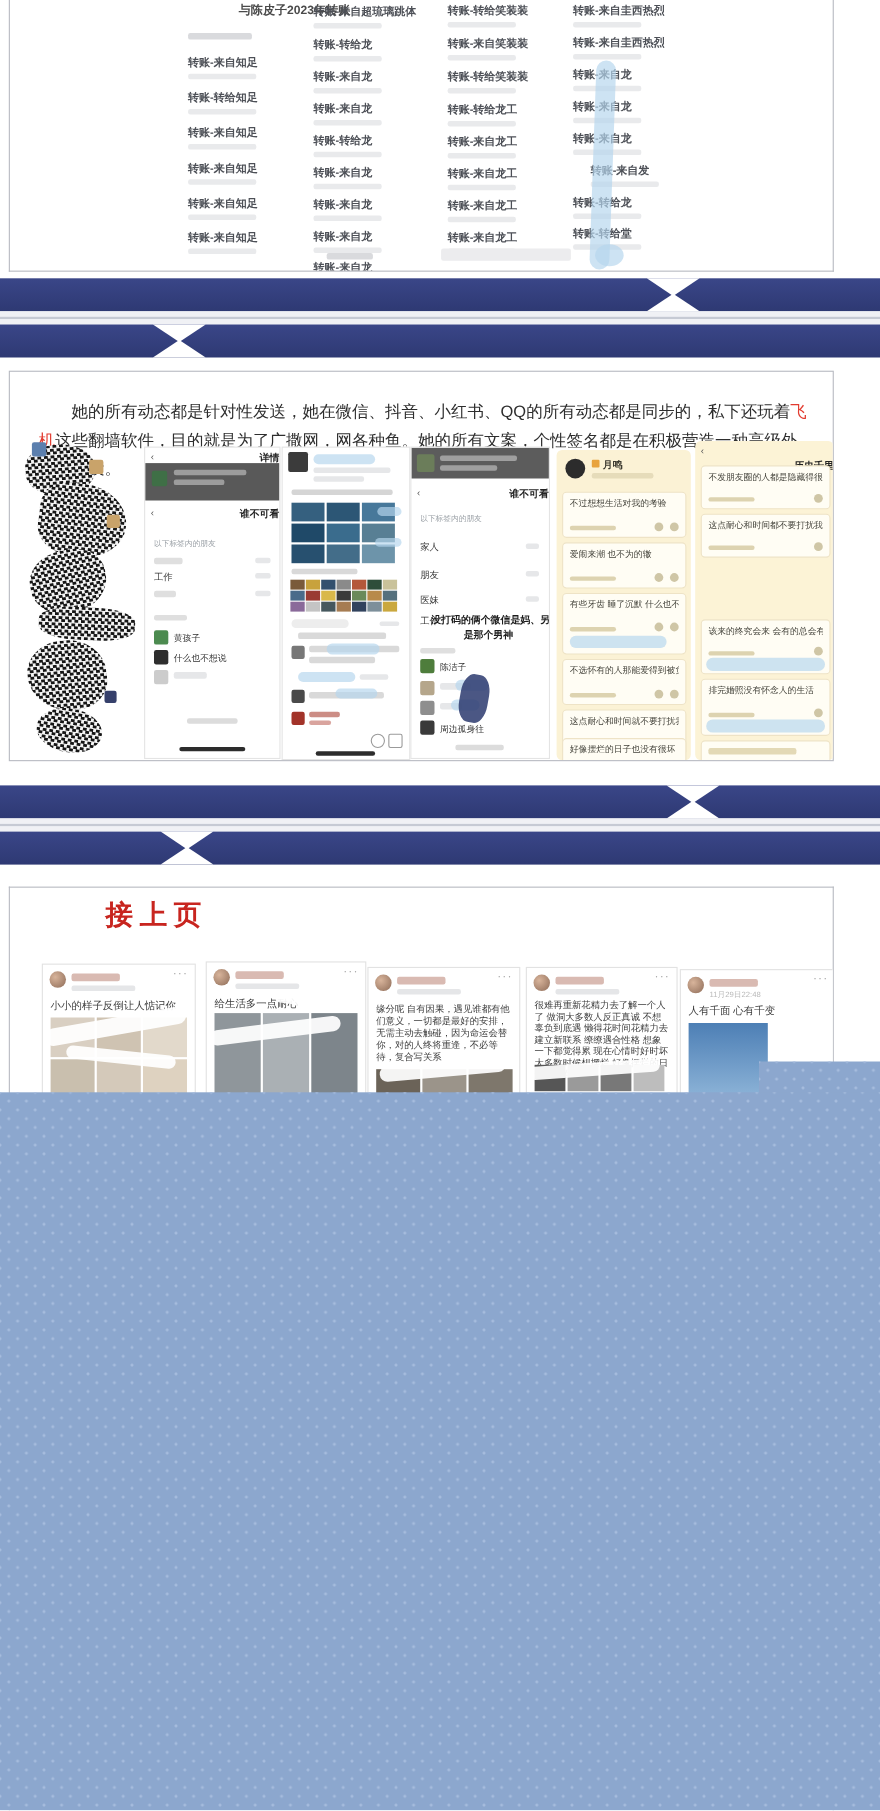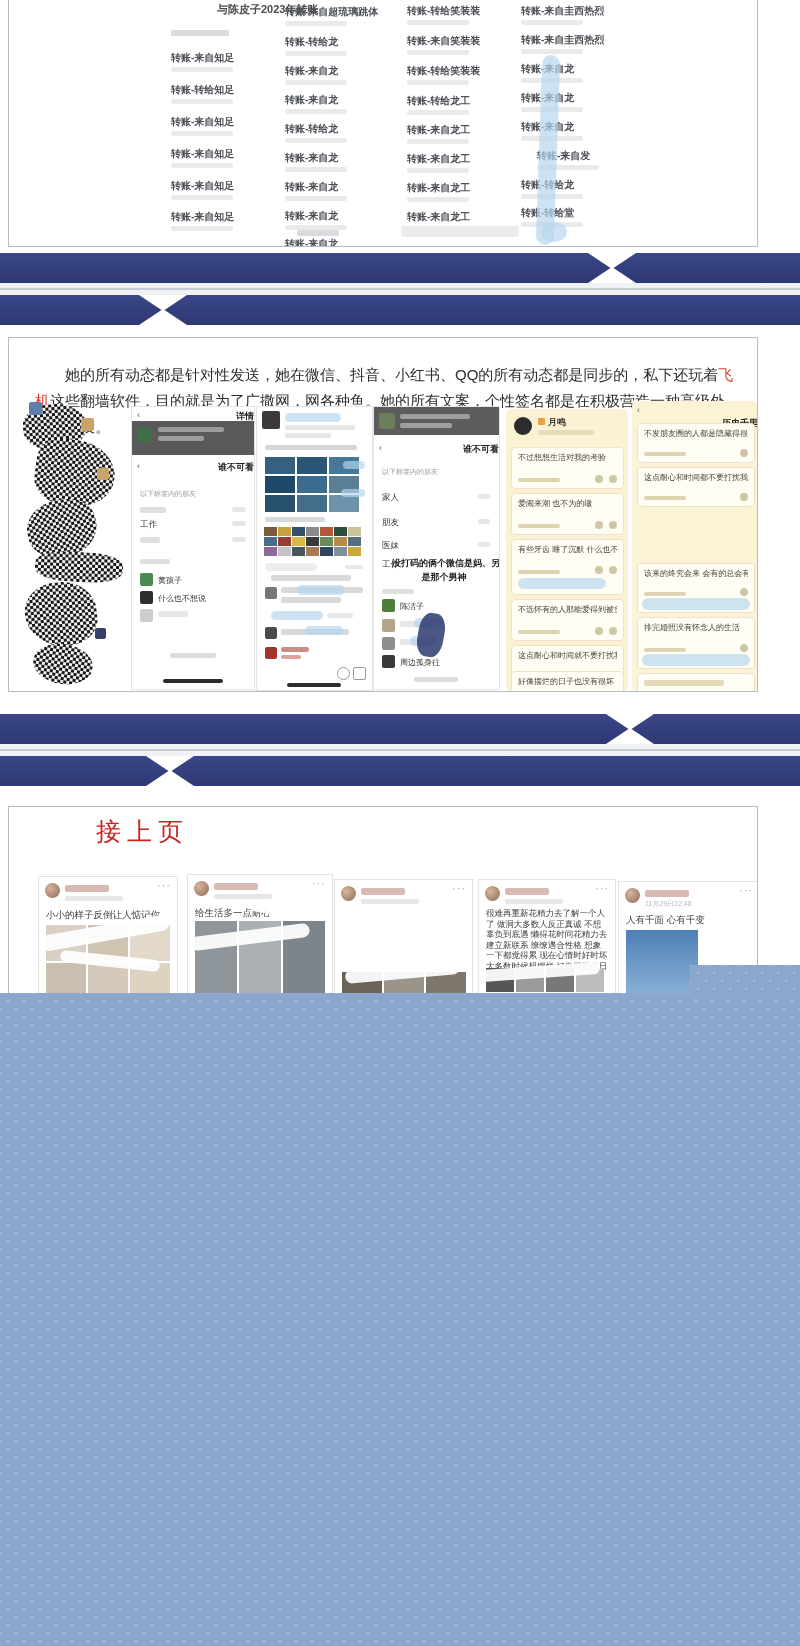--- a/index.html
+++ b/index.html
@@ -52,21 +52,21 @@
   .card{position:absolute;background:#fff;border:1px solid #e2e2e2;overflow:hidden}
   .cav{position:absolute;left:6px;top:6px;width:15px;height:15px;border-radius:50%;
        background:radial-gradient(circle at 35% 35%,#d8b49b,#8d6b57)}
   .cnm{position:absolute;left:26px;top:8px;width:44px;height:7px;background:#d9bab2;border-radius:2px}
   .cdt{position:absolute;left:26px;top:19px;width:58px;height:5px;background:#e5e6e8;border-radius:2px}
   .cdt5{position:absolute;left:26px;top:17px;font-size:7px;color:#b9b9b9;white-space:nowrap}
   .cdots{position:absolute;right:6px;top:2px;color:#a9a9a9;font-size:11px;letter-spacing:1px}
   .ctext{position:absolute;left:7px;top:32px;right:7px;font-size:9.5px;line-height:12px;color:#3c3c3c}
   .ph{position:absolute}
   .ws{position:absolute;background:rgba(255,255,255,.93);border-radius:8px;z-index:20}
-  .contlabel{position:absolute;font-size:25px;font-weight:normal;color:#c8251f;letter-spacing:6px}
+  .contlabel{position:absolute;font-size:25px;font-weight:bold;color:#c8251f;letter-spacing:6px}
   
   .blue{position:absolute;z-index:40;background-color:#8ca7ce;
         background-image:radial-gradient(#a6bcdd 1.1px,rgba(0,0,0,0) 1.6px),
                          radial-gradient(#a6bcdd 1.1px,rgba(0,0,0,0) 1.6px);
         background-size:16px 16px;background-position:0 0,8px 8px}
 </style>
 </head>
 <body>
 
 <div id="page">
@@ -467,20 +467,21 @@
       <div class="ph" style="left:7px;top:46px;width:42px;height:80px;background:#8f969b"></div>
       <div class="ph" style="left:51px;top:46px;width:42px;height:80px;background:#aab0b4"></div>
       <div class="ph" style="left:95px;top:46px;width:42px;height:80px;background:#7d858b"></div>
     </div>
 
     <div class="card" style="left:325px;top:72px;width:137px;height:158px">
       <div class="cav"></div>
       <div class="cnm"></div>
       <div class="cdt"></div>
       <div class="cdots">···</div>
+      <div class="ctext" style="font-size:8.5px;line-height:11px">缘分呢 自有因果，遇见谁都有他们意义，一切都是最好的安排，无需主动去触碰，因为命运会替你，对的人终将重逢，不必等待，复合写关系</div>
       <div class="ph" style="left:7px;top:92px;width:40px;height:40px;background:#6b6358"></div>
       <div class="ph" style="left:49px;top:92px;width:40px;height:40px;background:#9b948a"></div>
       <div class="ph" style="left:91px;top:92px;width:40px;height:40px;background:#7e776c"></div>
     </div>
 
     <div class="card" style="left:469px;top:72px;width:136px;height:158px">
       <div class="cav"></div>
       <div class="cnm"></div>
       <div class="cdt"></div>
       <div class="cdots">···</div>

